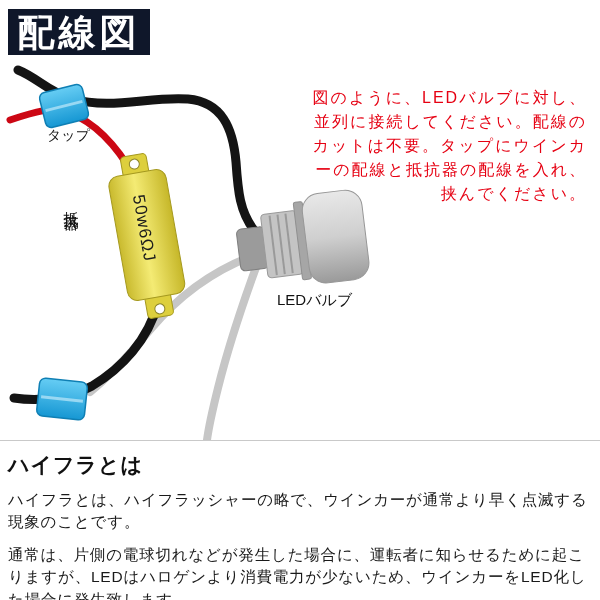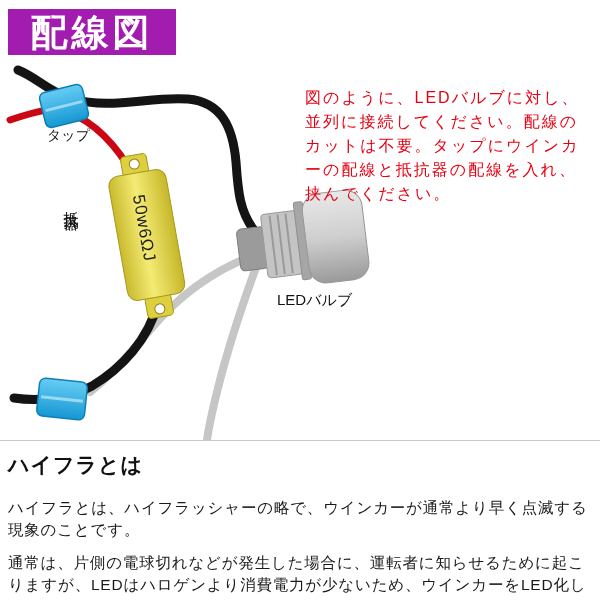--- a/index.html
+++ b/index.html
@@ -2,50 +2,50 @@
 <html><head>
 <meta charset="utf-8">
 <style>
   html,body{margin:0;padding:0;background:#fff;}
   .page{
     position:relative;width:600px;height:600px;background:#ffffff;overflow:hidden;
     font-family:"Liberation Sans","DejaVu Sans",sans-serif;color:#1a1a1a;
   }
   
   .title-badge{
-    position:absolute;left:8px;top:9px;width:168px;height:46px;
-    background:#a21caf;color:#fff;font-size:37px;font-weight:bold;
+    position:absolute;left:8px;top:9px;width:142px;height:46px;
+    background:#0f172a;color:#fff;font-size:37px;font-weight:bold;
     line-height:47px;text-align:center;letter-spacing:4px;
   }
   
   .diagram{position:absolute;left:0;top:0;width:600px;height:440px;}
   .diagram svg{position:absolute;left:0;top:0;}
   .diag-label{position:absolute;font-size:14px;color:#111;}
   .label-tap{left:47px;top:127px;font-family:Liberation Serif, serif;}
   .label-resistor{left:61px;top:199px;writing-mode:vertical-rl;font-size:15px;letter-spacing:3px;}
   .label-bulb{left:277px;top:291px;font-size:15px;}
   
   .instruction{
     position:absolute;left:305px;top:86px;width:282px;
     color:#e60012;font-size:16px;line-height:1.5;letter-spacing:2px;
-    text-align:left;
+    text-align:right;
   }
   
   .note{
     position:absolute;left:331px;top:388px;width:256px;
     font-size:12px;line-height:1.55;color:#222;
     text-indent:-1em;padding-left:1em;letter-spacing:0.5px;
   }
   
   .section{
     position:absolute;left:0;top:440px;width:600px;box-sizing:border-box;
     border-top:1px solid #c9c9c9;padding:8px 8px 0 8px;background:#fff;
   }
   .section h2{
-    margin:2px 0 18px 0;font-size:21px;font-weight:bold;color:#111;letter-spacing:1px;
+    margin:2px 0 10px 0;font-size:21px;font-weight:bold;color:#111;letter-spacing:1px;
   }
   .section p{
     margin:0 0 10px 0;font-size:15.5px;line-height:1.45;letter-spacing:0.8px;color:#1a1a1a;
   }
 </style>
 </head>
 <body>
 
 <div class="page">
 

